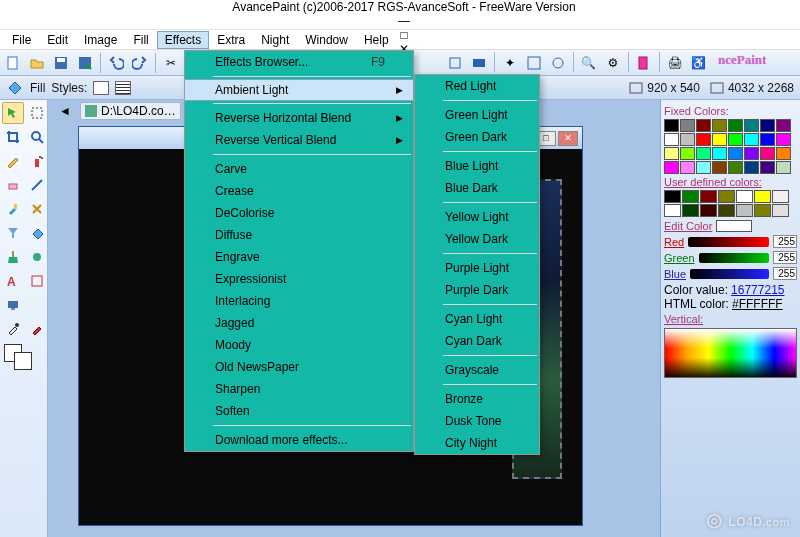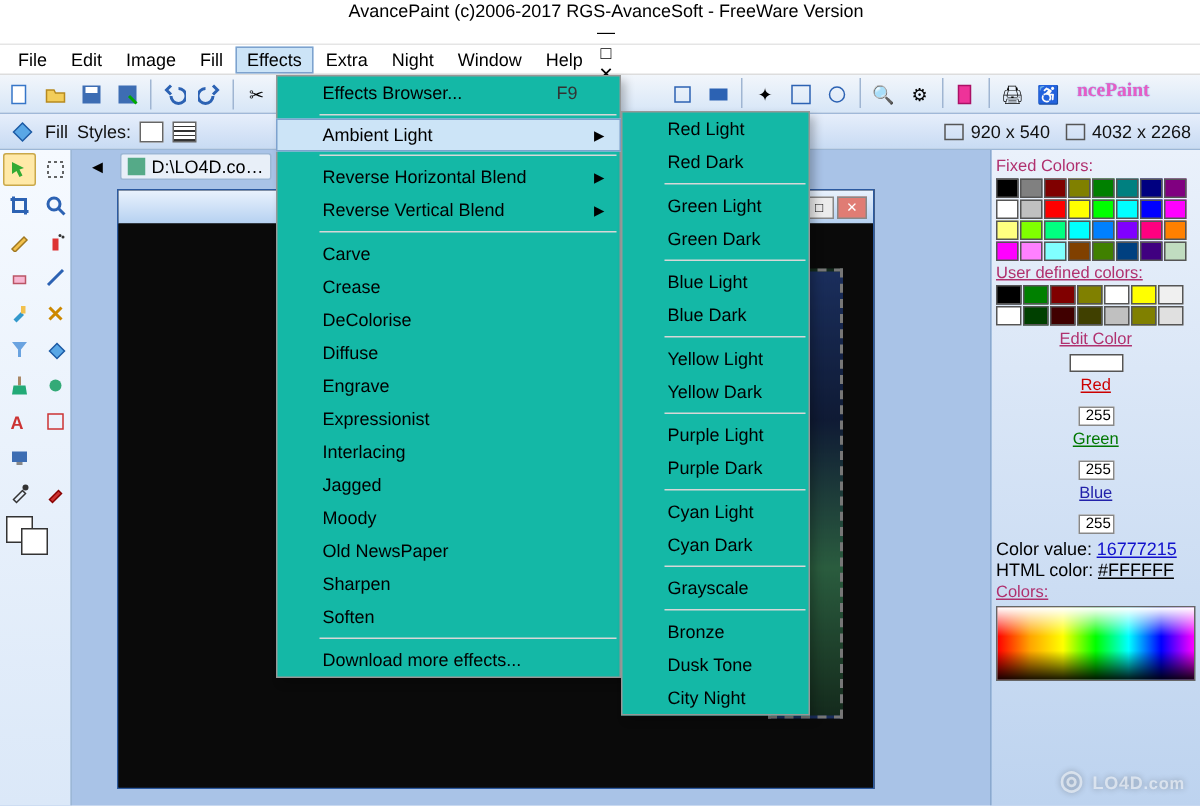--- a/index.html
+++ b/index.html
@@ -38,21 +38,21 @@
 .docwin .dtitle .wb { width:20px; height:15px; border:1px solid #888; background:#ececec; font-size:9px; display:flex; align-items:center; justify-content:center; }
 .docwin .dtitle .wb.close { background:#e07c74; color:#fff; }
 .docwin .body { position:absolute; top:22px; left:0; right:0; bottom:0; background:#0a0a0a; }
 .docwin .body .pic { position:absolute; right:20px; top:30px; width:50px; height:300px; background: linear-gradient(#1a2e5c,#0f1a34,#2a5c3e,#142a1c); border:2px dashed #777; }
 
 .rightpanel { position:absolute; right:0; top:0; bottom:0; width:140px; background: linear-gradient(#eaf1fb,#bdd3ef); border-left:1px solid #8aa9cf; padding:3px; overflow:hidden; }
 .rp-sec-title { color:#b0306e; font-size:11px; margin:2px 0; }
 .rp-sec-title.u { text-decoration:underline; }
 .palette { display:grid; grid-template-columns: repeat(8,15px); grid-auto-rows:13px; gap:1px; }
 .palette .c { border:1px solid #555; }
-.lbl-row { display:flex; align-items:center; gap:4px; margin-top:3px;flex-direction:column; }
+.lbl-row { display:flex; align-items:center; gap:4px; margin-top:3px; }
 .lbl-row .bar { flex:1; height:10px; border-radius:2px; }
 .lbl-row .val { width:24px; text-align:right; font-size:10px; border:1px solid #888; background:#fff; padding:0 1px; }
 .lbl-row .lbl { font-size:11px; }
 .rainbow { height:50px; margin-top:3px; background: linear-gradient(to right, red,orange,yellow,lime,cyan,blue,magenta); border:1px solid #666; position:relative; }
 .rainbow::after { content:""; position:absolute; inset:0; background: linear-gradient(to bottom, rgba(255,255,255,1), rgba(255,255,255,0) 40%, rgba(0,0,0,0) 60%, rgba(0,0,0,.9)); }
 
 .menu { position:absolute; background:#14b8a6; border:1px solid #979797; box-shadow: 3px 3px 6px rgba(0,0,0,.25); z-index:100; }
 .menu .row { height:22px; display:flex; align-items:center; padding: 0 28px 0 30px; cursor:default; position:relative; white-space:nowrap; }
 .menu .row.hl { background:#cce4f7; border:1px solid #7da2ce; margin:-1px; }
 .menu .row .sc { position:absolute; right:28px; color:#333; }
@@ -400,21 +400,21 @@
         <div class="bar" style="background:linear-gradient(to right,#000,#0c0)"></div>
         <span class="val">255</span>
       </div>
     <div class="lbl-row">
         <span class="lbl" style="color:#22a;text-decoration:underline">Blue</span>
         <div class="bar" style="background:linear-gradient(to right,#000,#22f)"></div>
         <span class="val">255</span>
       </div>
     <div style="font-size:11px;margin-top:3px"><span>Color value:</span> <span style="color:#11c;text-decoration:underline">16777215</span></div>
     <div style="font-size:11px"><span>HTML color:</span> <span style="text-decoration:underline">#FFFFFF</span></div>
-    <div class="rp-sec-title u">Colors:</div>
+    <div class="rp-sec-title u">Vertical:</div>
     <div class="rainbow"></div>
   </div>
 </div>
 
 <div class="menu" style="left:184px; top:50px; width:230px;">
   <div class="row">
       <span>Effects Browser...</span>
       <span class="sc">F9</span>
     </div>
   <div class="sep"></div>
@@ -447,21 +447,20 @@
       <div class="row">Soften</div>
     </div>
   <div class="sep"></div>
   <div class="row">
       <span>Download more effects...</span>
     </div>
 </div>
 
 <div class="menu" id="ambient-sub" style="left:414px; top:74px; width:126px;">
     <div class="row">Red Light</div>
-    <div class="row">Red Dark</div>
     <div class="sep"></div>
     <div class="row">Green Light</div>
     <div class="row">Green Dark</div>
     <div class="sep"></div>
     <div class="row">Blue Light</div>
     <div class="row">Blue Dark</div>
     <div class="sep"></div>
     <div class="row">Yellow Light</div>
     <div class="row">Yellow Dark</div>
     <div class="sep"></div>

